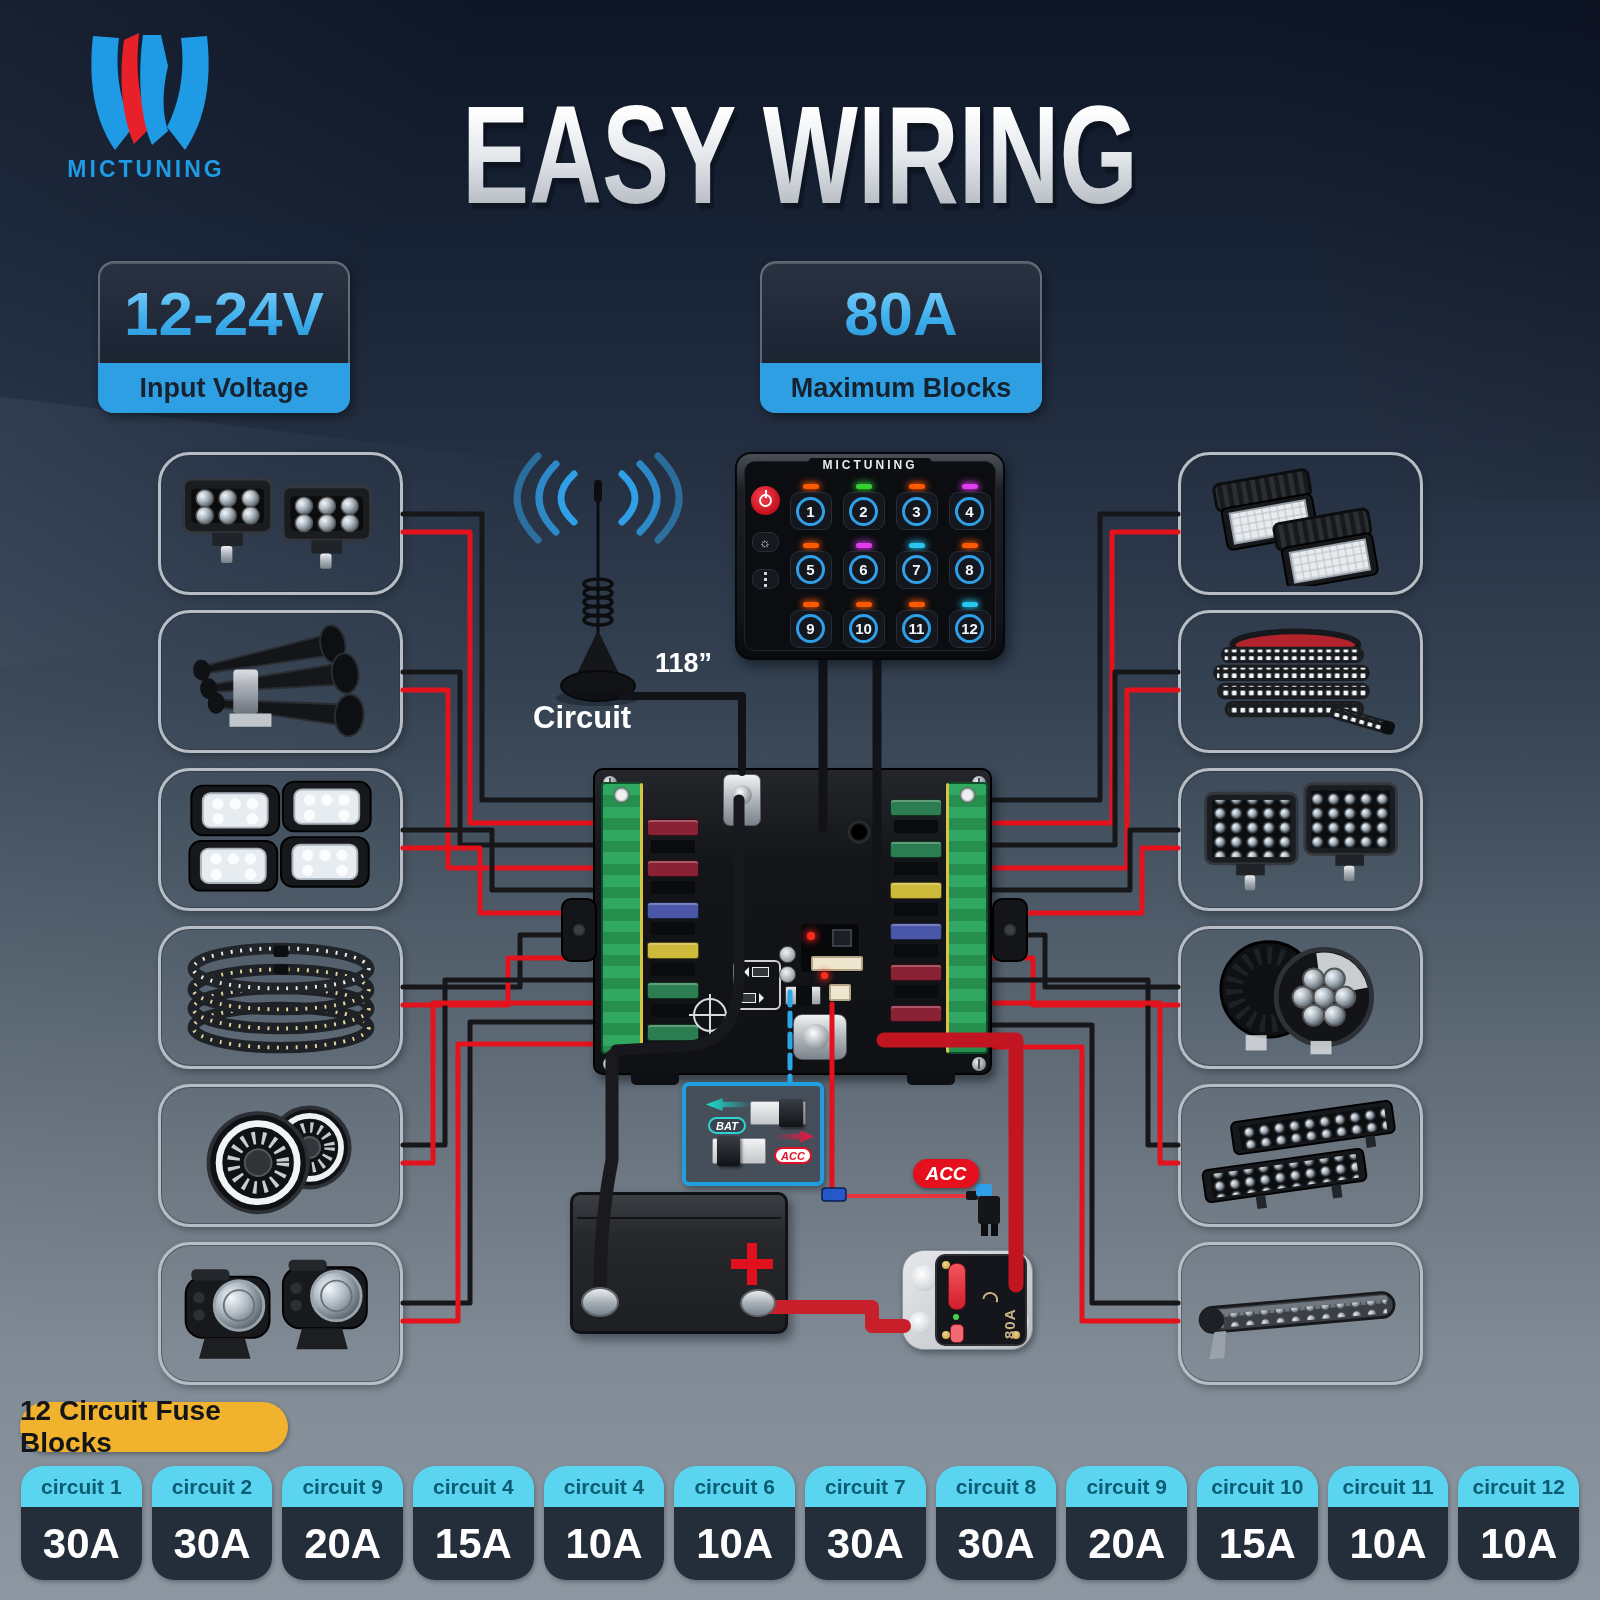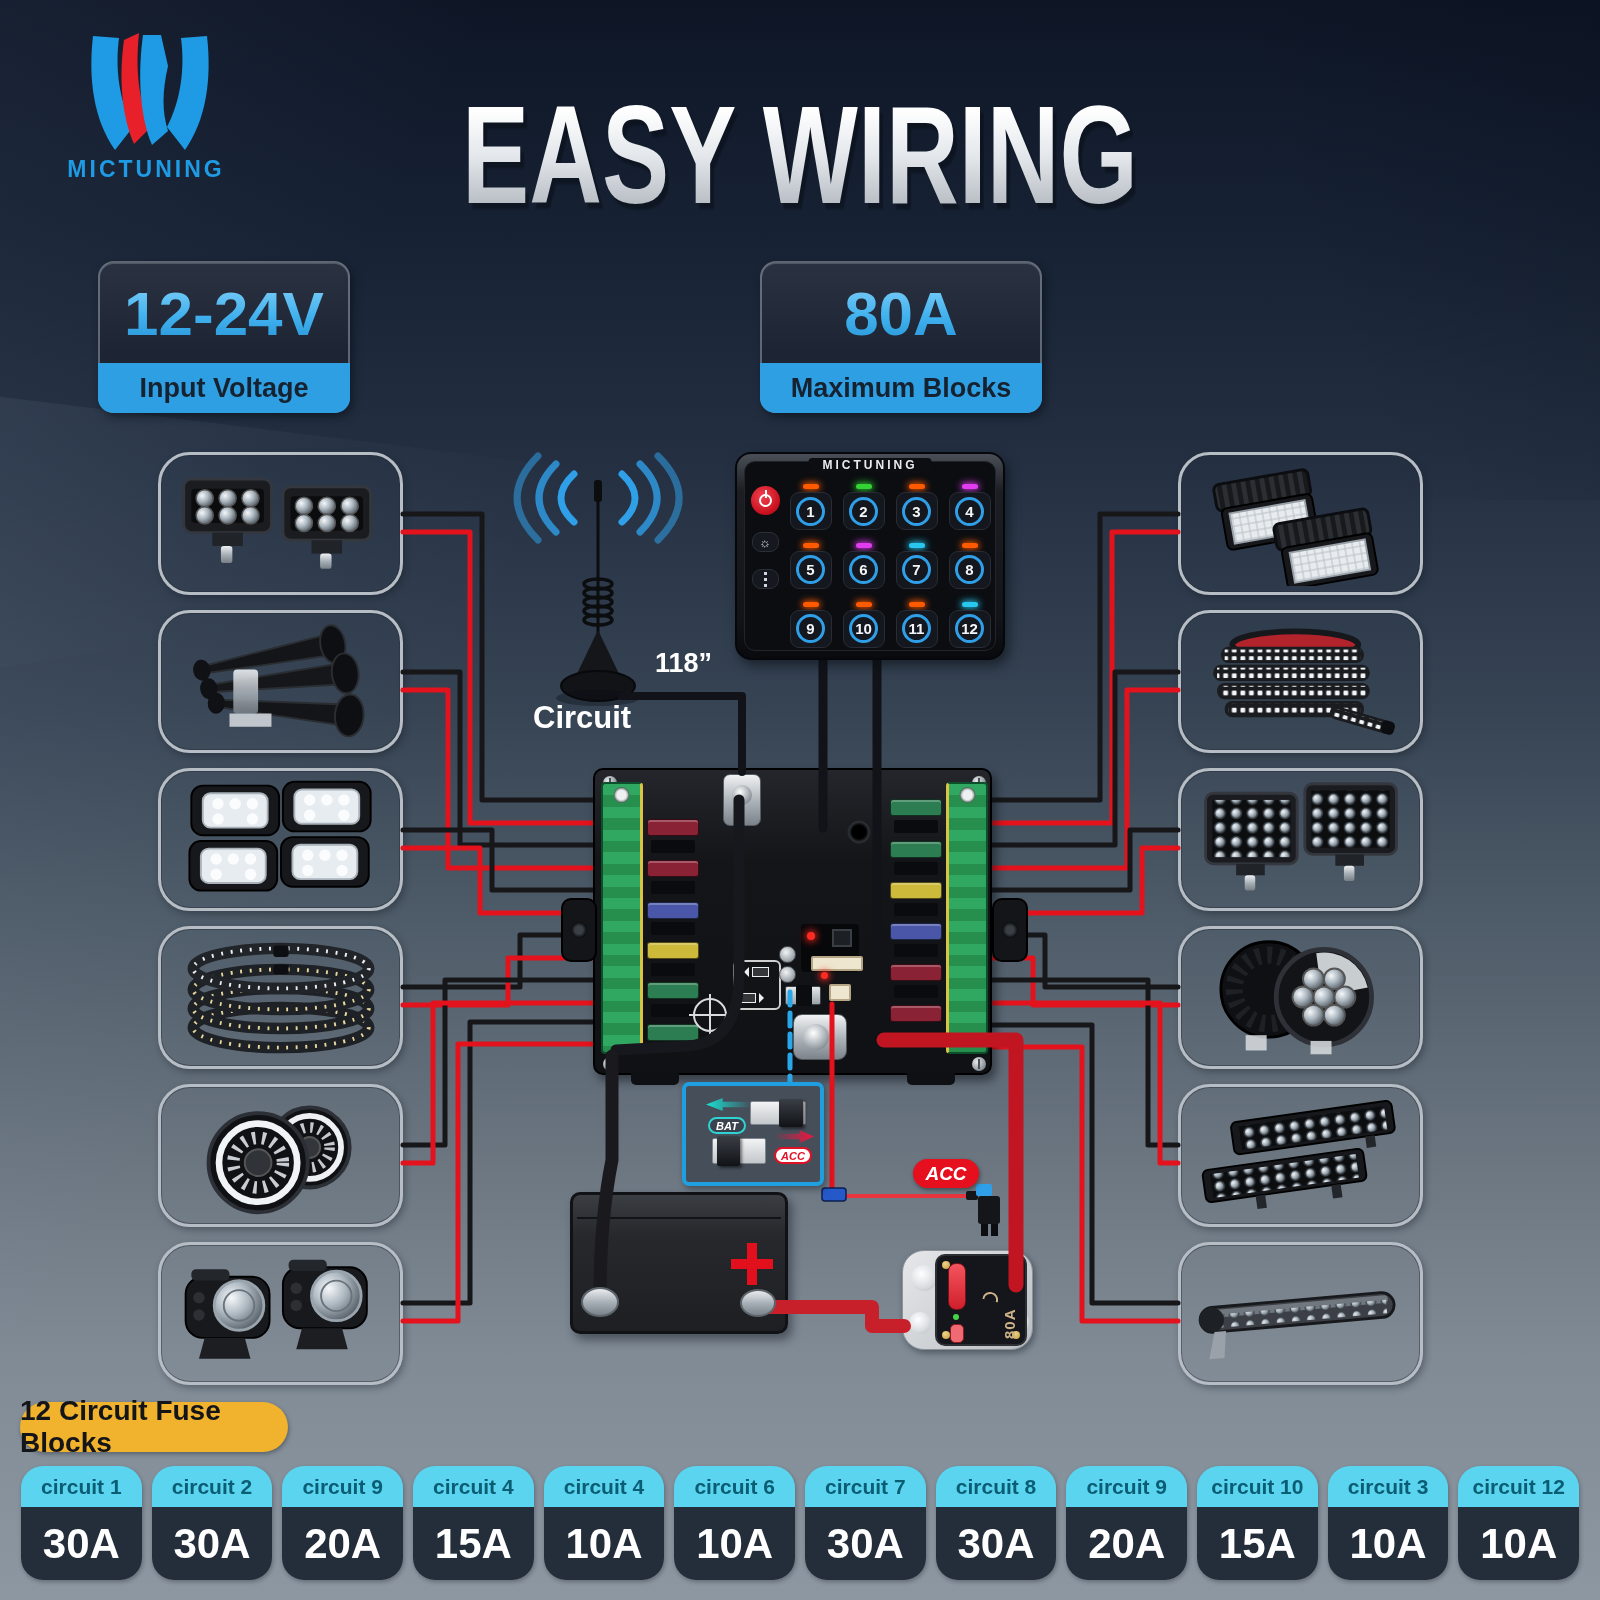--- a/index.html
+++ b/index.html
@@ -620,21 +620,21 @@
       </div>
     <div class="fcard">
         <div class="fchead">circuit 9</div>
         <div class="fcbody">20A</div>
       </div>
     <div class="fcard">
         <div class="fchead">circuit 10</div>
         <div class="fcbody">15A</div>
       </div>
     <div class="fcard">
-        <div class="fchead">circuit 3</div>
+        <div class="fchead">circuit 11</div>
         <div class="fcbody">10A</div>
       </div>
     <div class="fcard">
         <div class="fchead">circuit 12</div>
         <div class="fcbody">10A</div>
       </div>
   </div>
 
   <svg id="wires-over" class="wlayer" width="1600" height="1600">
     <g fill="none" stroke-linejoin="round" stroke-linecap="round">

